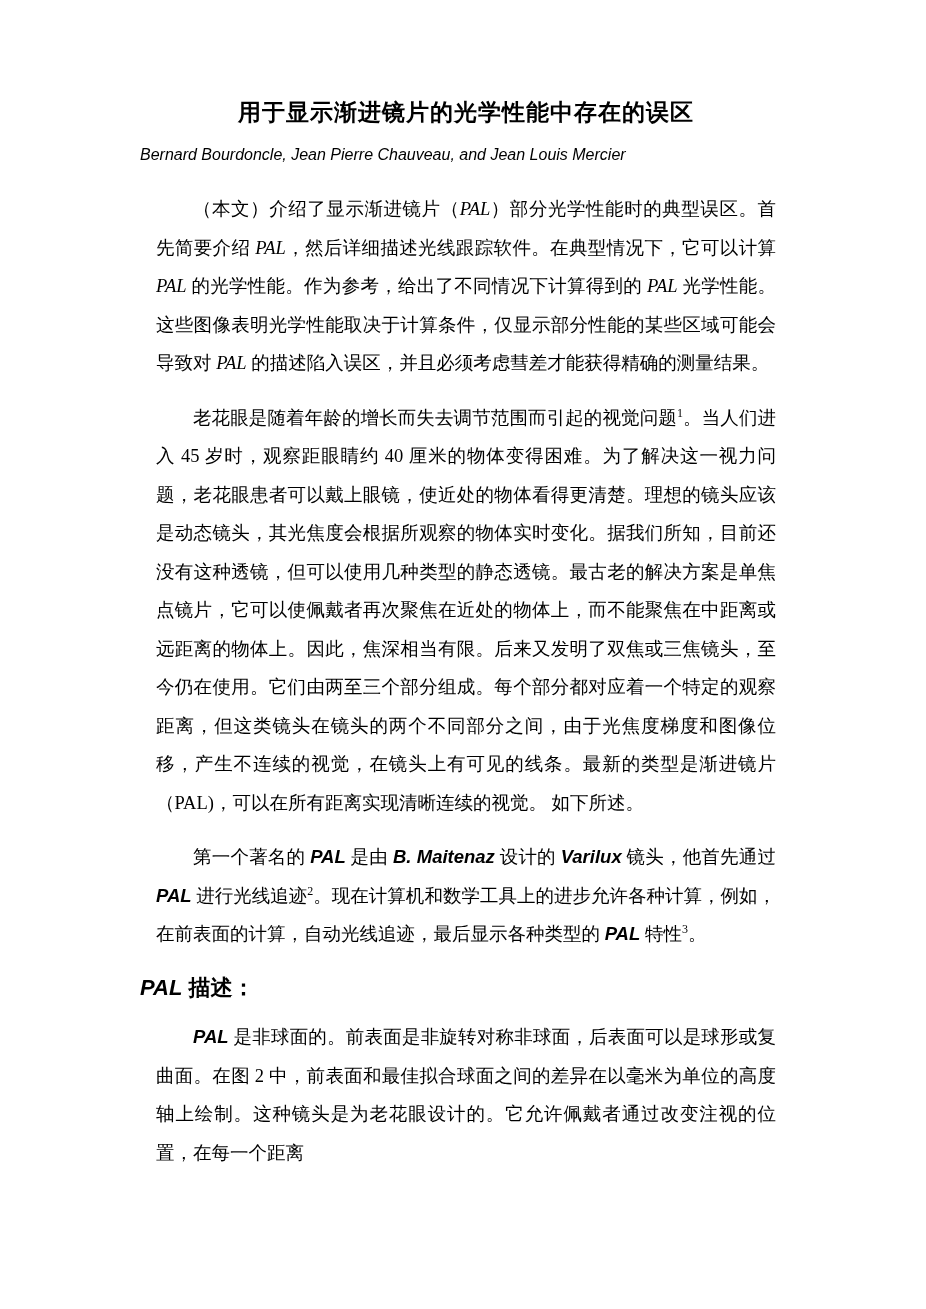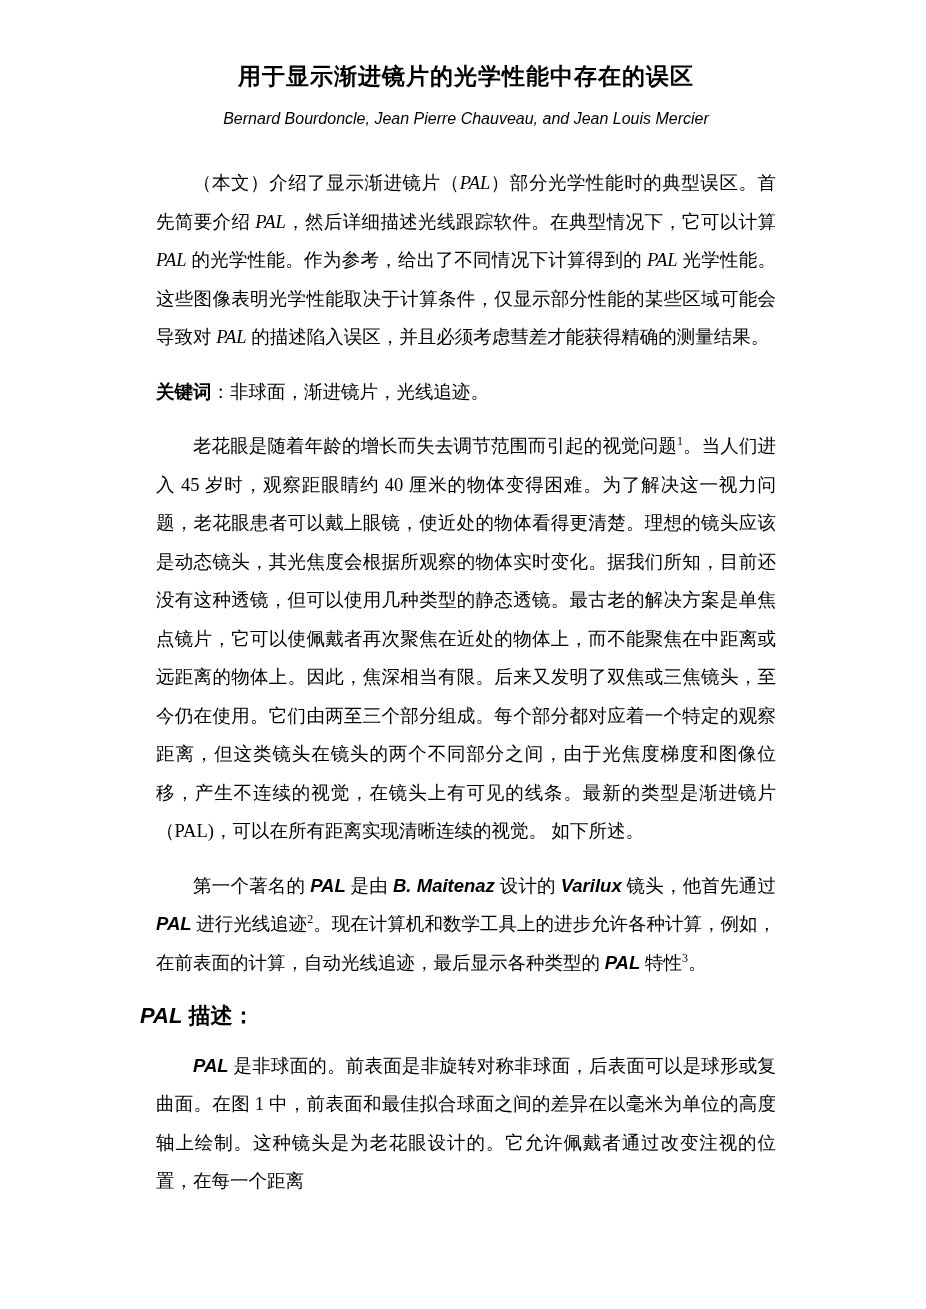--- a/index.html
+++ b/index.html
@@ -10,38 +10,38 @@
   body {
     width: 926px;
     height: 1309px;
     color: #000000;
     font-family: "Liberation Serif", "DejaVu Serif", serif;
   }
   .page {
     box-sizing: border-box;
     width: 926px;
     height: 1309px;
-    padding: 60px 134px 30px 140px;
+    padding: 96px 134px 30px 140px;
     overflow: hidden;
     background: #ffffff;
   }
   .title {
     font-size: 23px;
     font-weight: 700;
     text-align: center;
     letter-spacing: 1px;
     margin: 0 0 16px 0;
     line-height: 1.45;
   }
   .authors {
     font-family: "Liberation Sans", "DejaVu Sans", sans-serif;
     font-style: italic;
     font-size: 16px;
-    text-align: center;
-    margin: 0 0 34px 0;
+    text-align: left;
+    margin: 0 0 24px 0;
     line-height: 1.3;
   }
   p.body {
     font-size: 18.5px;
     line-height: 38.5px;
     text-align: justify;
     text-justify: inter-ideograph;
     margin: 16px;
   }
   p.indent { text-indent: 2em; }
@@ -73,24 +73,23 @@
 <body>
 
 <div class="page">
 
   <h1 class="title">用于显示渐进镜片的光学性能中存在的误区</h1>
 
   <div class="authors">Bernard Bourdoncle, Jean Pierre Chauveau, and Jean Louis Mercier</div>
 
   <p class="body indent"><span>（本文）介绍了显示渐进镜片（</span><span class="sit">PAL</span><span>）部分光学性能时的典型误区。首先简要介绍 </span><span class="sit">PAL</span><span>，然后详细描述光线跟踪软件。在典型情况下，它可以计算 </span><span class="sit">PAL</span><span> 的光学性能。作为参考，给出了不同情况下计算得到的 </span><span class="sit">PAL</span><span> 光学性能。这些图像表明光学性能取决于计算条件，仅显示部分性能的某些区域可能会导致对 </span><span class="sit">PAL</span><span> 的描述陷入误区，并且必须考虑彗差才能获得精确的测量结果。</span></p>
 
-  <p class="body kw"><span class="kw-label">关键词</span><span>：非球面，渐进镜片，光线追迹。</span></p>
 
 
   <p class="body indent"><span>老花眼是随着年龄的增长而失去调节范围而引起的视觉问题</span><sup class="ref">1</sup><span>。当人们进入 45 岁时，观察距眼睛约 40 厘米的物体变得困难。为了解决这一视力问题，老花眼患者可以戴上眼镜，使近处的物体看得更清楚。理想的镜头应该是动态镜头，其光焦度会根据所观察的物体实时变化。据我们所知，目前还没有这种透镜，但可以使用几种类型的静态透镜。最古老的解决方案是单焦点镜片，它可以使佩戴者再次聚焦在近处的物体上，而不能聚焦在中距离或远距离的物体上。因此，焦深相当有限。后来又发明了双焦或三焦镜头，至今仍在使用。它们由两至三个部分组成。每个部分都对应着一个特定的观察距离，但这类镜头在镜头的两个不同部分之间，由于光焦度梯度和图像位移，产生不连续的视觉，在镜头上有可见的线条。最新的类型是渐进镜片（PAL)，可以在所有距离实现清晰连续的视觉。 如下所述。</span></p>
 
   <p class="body indent"><span>第一个著名的 </span><span class="bi">PAL</span><span> 是由 </span><span class="bi">B. Maitenaz</span><span> 设计的 </span><span class="bi">Varilux</span><span> 镜头，他首先通过 </span><span class="bi">PAL</span><span> 进行光线追迹</span><sup class="ref">2</sup><span>。现在计算机和数学工具上的进步允许各种计算，例如，在前表面的计算，自动光线追迹，最后显示各种类型的 </span><span class="bi">PAL</span><span> 特性</span><sup class="ref">3</sup><span>。</span></p>
 
   <h2 class="sect sect2"><span class="bi">PAL</span><span> 描述：</span></h2>
 
-  <p class="body indent"><span class="bi">PAL</span><span> 是非球面的。前表面是非旋转对称非球面，后表面可以是球形或复曲面。在图 1 中，前表面和最佳拟合球面之间的差异在以毫米为单位的高度轴上绘制。这种镜头是为老花眼设计的。它允许佩戴者通过改变注视的位置，在每一个距离</span></p>
+  <p class="body indent"><span class="bi">PAL</span><span> 是非球面的。前表面是非旋转对称非球面，后表面可以是球形或复曲面。在图 2 中，前表面和最佳拟合球面之间的差异在以毫米为单位的高度轴上绘制。这种镜头是为老花眼设计的。它允许佩戴者通过改变注视的位置，在每一个距离</span></p>
 
 </div>
 
 </body></html>

